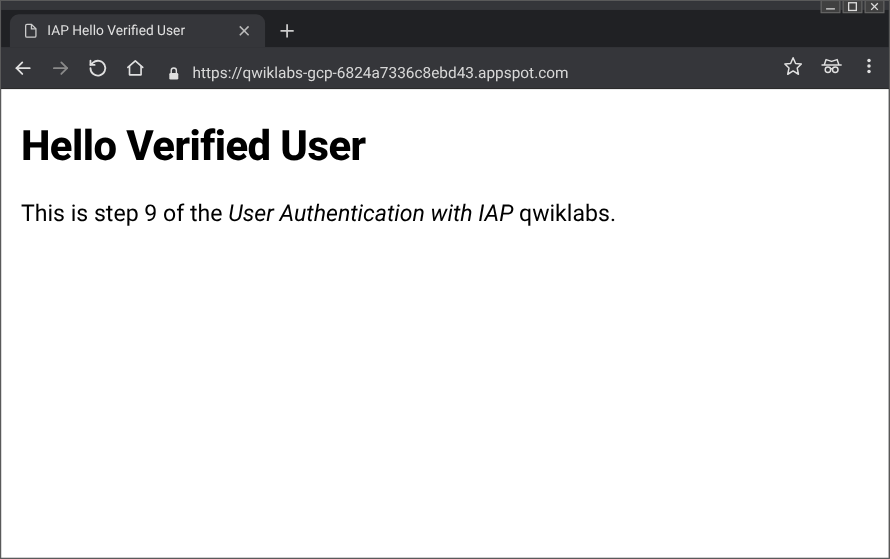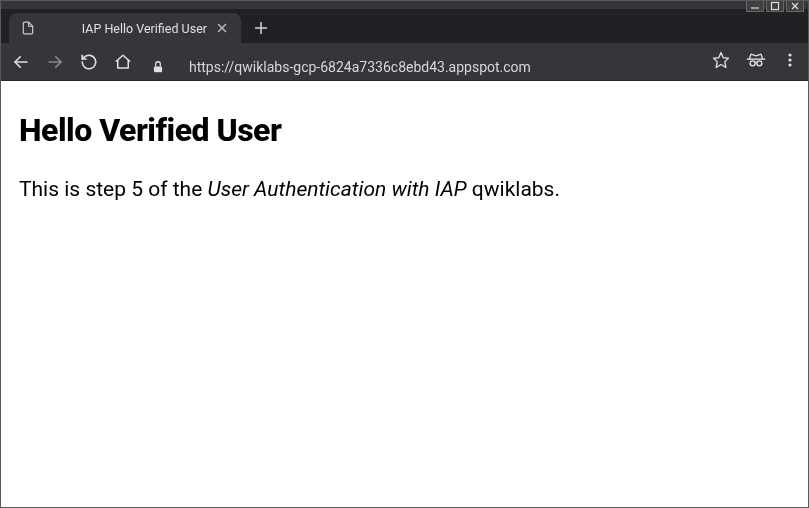--- a/index.html
+++ b/index.html
@@ -36,21 +36,20 @@
       background: #404040;
     }
     
     .tabbar {
       height: 34px;
       background: #202124;
       display: flex;
       align-items: flex-end;
       padding-left: 8px;
       padding-top: 4px;
-      text-align: right;
     }
     .tab {
       height: 30px;
       width: 232px;
       background: #35363a;
       border-radius: 8px 8px 0 0;
       display: flex;
       align-items: center;
       padding: 0 12px;
       gap: 8px;
@@ -106,21 +105,21 @@
       align-items: center;
       justify-content: center;
       width: 20px;
       height: 20px;
     }
     .addressbar {
       flex: 1;
       height: 28px;
       display: flex;
       align-items: center;
-      gap: 24px;
+      gap: 10px;
       padding: 0 4px;
       margin-top: 11px;
     }
     .lock {
       color: #e0e0e0;
       display: flex;
       align-items: center;
     }
     .url {
       color: #d8d8d8;
@@ -135,21 +134,21 @@
     }
     
     .page {
       background: #ffffff;
       height: calc(508px - 8px - 34px - 38px);
       padding: 18px 18px;
       color: #000;
       overflow: auto;
     }
     .page h1 {
-      font-size: 32px;
+      font-size: 38px;
       font-weight: 800;
       margin: 12px 0 26px 0;
       letter-spacing: -0.5px;
     }
     .page p {
       font-size: 21px;
       line-height: 1.35;
       margin-bottom: 26px;
     }
     .page .italic { font-style: italic; }
@@ -257,15 +256,15 @@
           <circle cx="8" cy="8" r="1.6"></circle>
           <circle cx="8" cy="13" r="1.6"></circle>
         </svg>
     </span>
   </div>
 </div>
 
 <div class="page">
   <h1>Hello Verified User</h1>
   <p>
-    <span>This is step 5 of the </span><span class="italic">User Authentication with IAP</span><span> qwiklabs.</span>
+    <span>This is step 9 of the </span><span class="italic">User Authentication with IAP</span><span> qwiklabs.</span>
   </p>
 </div>
 
 </body></html>

